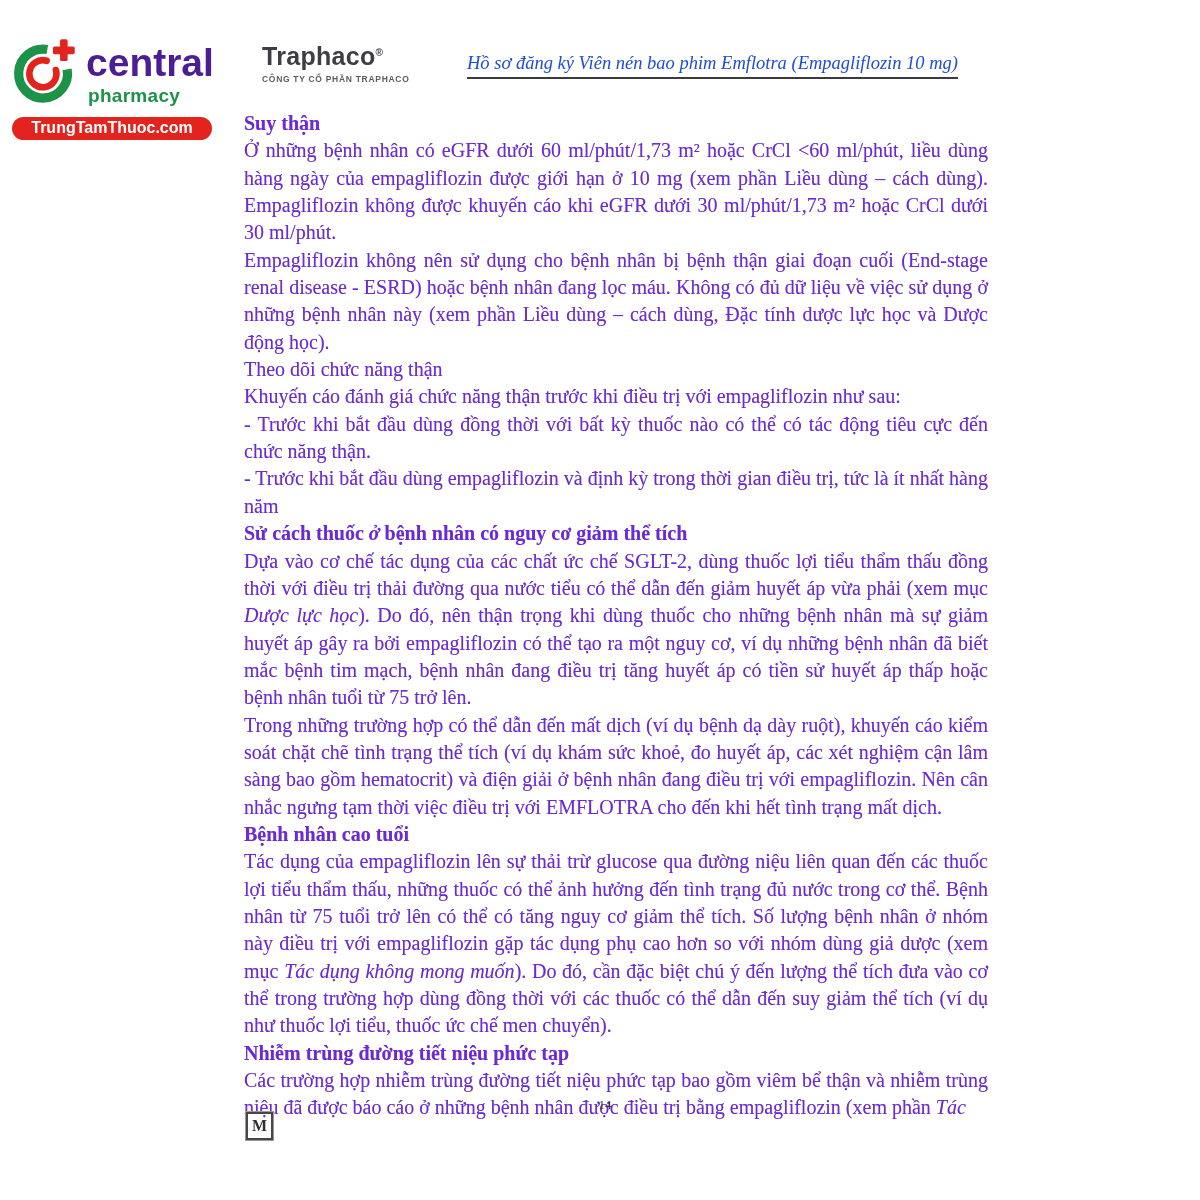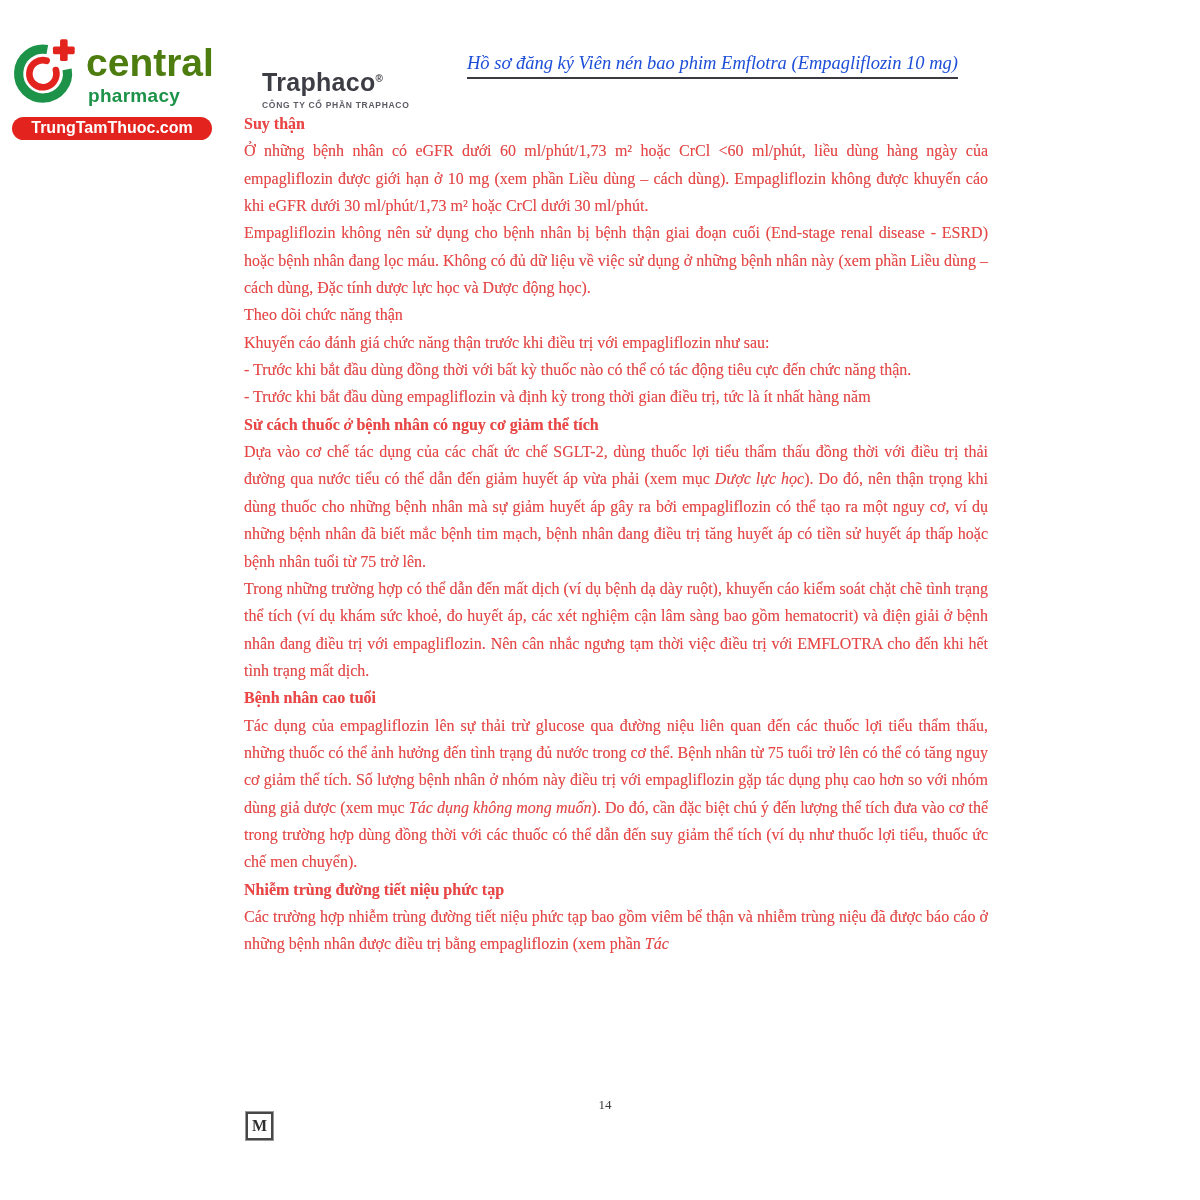--- a/index.html
+++ b/index.html
@@ -7,40 +7,40 @@
     width:1200px;height:1200px;position:relative;background:#ffffff;
     font-family:"Liberation Serif",serif;color:#2d2d2d;overflow:hidden;
   }
   .page{position:absolute;inset:0;background:#fff;}
 
   
   .watermark{position:absolute;left:12px;top:34px;width:208px;}
   .logo-top{display:flex;align-items:center;}
   .logo-mark{width:66px;height:74px;flex:0 0 66px;}
   .logo-words{padding-left:8px;padding-top:10px;}
-  .brand{font-family:"Liberation Sans",sans-serif;font-weight:bold;font-size:39px;line-height:0.9;color:#4d7c0f;}
+  .brand{font-family:"Liberation Sans",sans-serif;font-weight:bold;font-size:39px;line-height:0.9;color:#4c1d95;}
   .brand-sub{font-family:"Liberation Sans",sans-serif;font-weight:bold;font-size:19px;color:#1d9349;margin-top:4px;padding-left:2px;letter-spacing:0.3px;}
   .pill{margin-top:9px;width:200px;background:#e3231d;color:#fff;border-radius:13px;
         font-family:Liberation Sans, sans-serif;font-weight:bold;font-size:16px;
         text-align:center;padding:2px 0 3px 0;}
 
   
   .company{position:absolute;left:262px;top:44px;font-family:"Liberation Sans",sans-serif;}
-  .company-name{font-weight:bold;font-size:25px;color:#3d3d45;letter-spacing:0.3px;line-height:1;margin-top:26px;}
+  .company-name{font-weight:bold;font-size:25px;color:#3d3d45;letter-spacing:0.3px;line-height:1;}
   .company-name sup{font-size:10px;}
   .company-sub{font-weight:bold;font-size:8.5px;color:#5b5b64;letter-spacing:0.7px;margin-top:5px;}
 
   
   .doc-title{position:absolute;left:467px;top:53px;font-style:italic;font-size:18.5px;
              color:#1d4ed8;border-bottom:2px solid #3a3a40;padding-bottom:3px;white-space:nowrap;}
 
   
   .doc-body{position:absolute;left:244px;top:110px;width:744px;
-            font-size:16px;line-height:27.35px;text-align:justify;
-            color:#ef4444;text-shadow:0 0 0.5px rgba(70,70,70,0.35);}
+            font-size:20px;line-height:27.35px;text-align:justify;
+            color:#6d28d9;text-shadow:0 0 0.5px rgba(70,70,70,0.35);}
   .doc-body p,.doc-body h3{margin:0;font-size:inherit;line-height:inherit;}
   .doc-body h3{font-weight:bold;text-align:left;}
   .italic{font-style:italic;}
 
   .page-num{position:absolute;left:230px;top:1097px;width:750px;text-align:center;
             font-size:13px;color:#3a3a3a;}
   .corner-box{position:absolute;left:246px;top:1112px;width:23px;height:24px;
               border:2px solid #474747;box-shadow:0 0 0 1px #9a9a9a;
               display:flex;align-items:center;justify-content:center;
               font-weight:bold;font-size:16px;color:#2f2f2f;}

